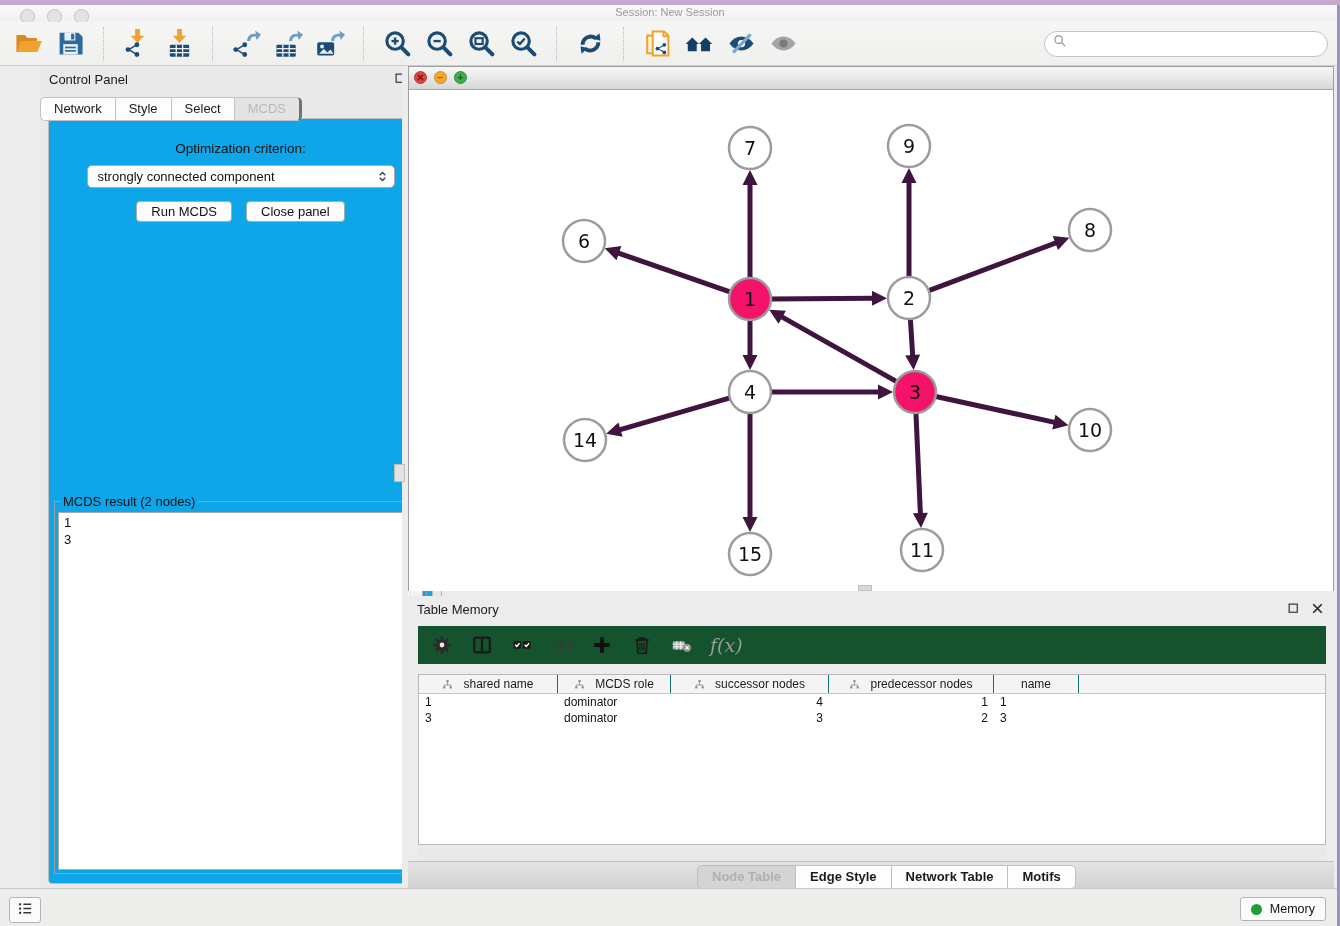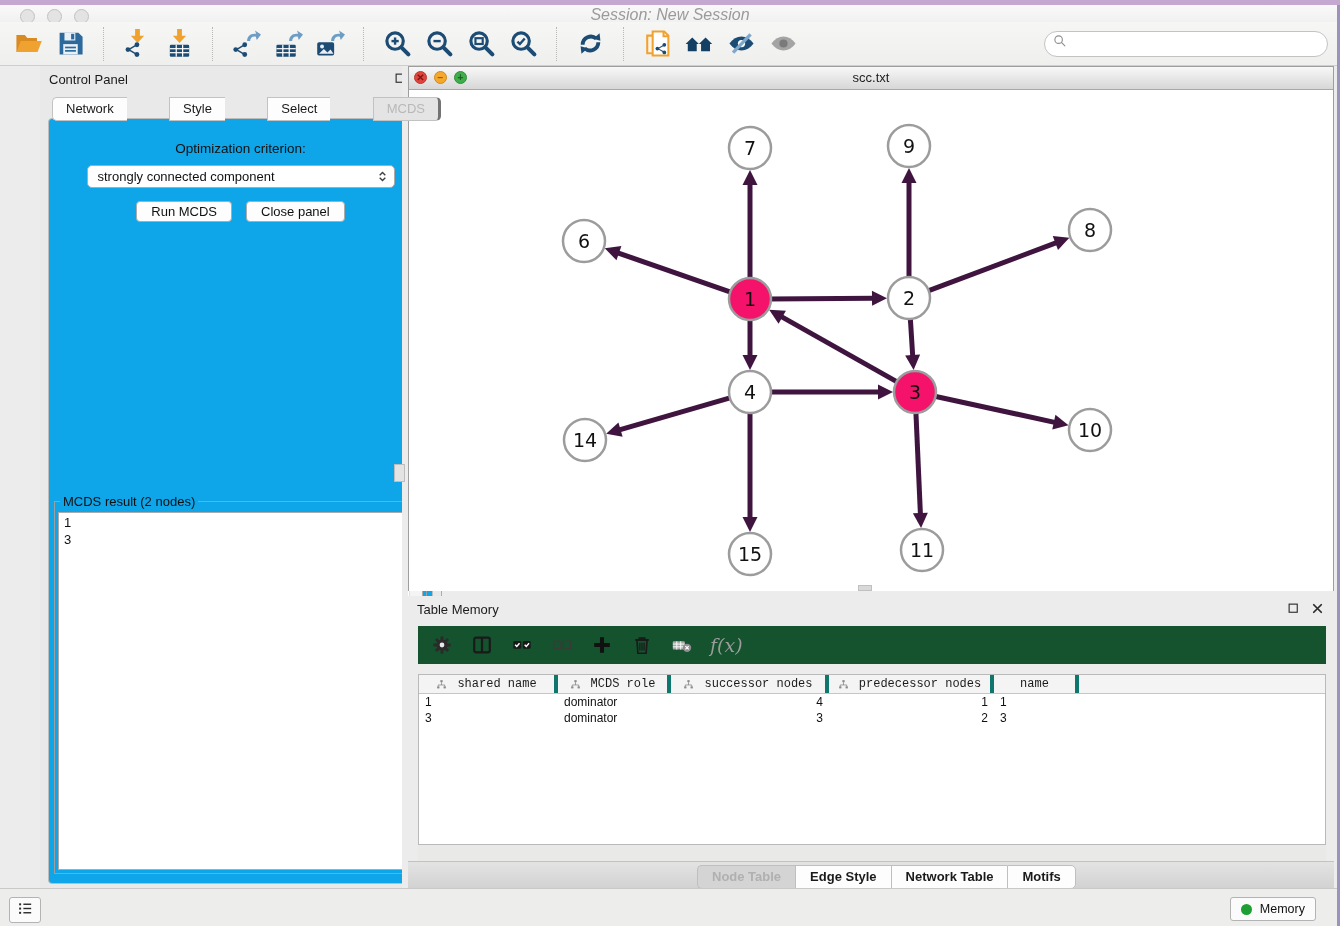--- a/index.html
+++ b/index.html
@@ -5,41 +5,41 @@
   html,body{margin:0;padding:0;}
   body{font-family:"Liberation Sans",sans-serif;background:#888;}
   .app{position:relative;width:1340px;height:926px;background:#ECECEC;overflow:hidden;}
   .app::after{content:"";position:absolute;top:0;right:0;width:3px;height:100%;background:#9B93BE;z-index:50;}
   .app::before{content:"";position:absolute;top:0;left:0;width:100%;height:5px;background:#C5A8CF;z-index:51;}
 
   
   .osbar{position:absolute;top:0;left:0;width:100%;height:22px;background:linear-gradient(#FBFBFB,#F1F1F1);border-bottom:1px solid #D8D8D8;}
   .osdots{position:absolute;left:20px;top:9px;display:flex;gap:12px;}
   .osdot{width:13px;height:13px;border-radius:50%;background:#E3E3E3;border:1px solid #C2C2C2;}
-  .ostitle{position:absolute;top:6px;left:0;width:100%;text-align:center;font-size:16px;color:#9A9A9A;font-style:italic;}
+  .ostitle{position:absolute;top:6px;left:0;width:100%;text-align:center;font-size:11px;color:#9A9A9A;}
 
   
   .toolbar{position:absolute;top:22px;left:0;width:100%;height:44px;background:linear-gradient(#F6F6F5,#EFEFEE);border-bottom:1px solid #CECECD;display:flex;align-items:center;padding:0 12px;box-sizing:border-box;}
   .tb-icons{display:flex;align-items:center;gap:9px;}
   .tbicon{width:33px;height:33px;display:flex;align-items:center;justify-content:center;cursor:pointer;}
   .tbicon svg{width:29px;height:29px;}
   .tbicon.disabled{opacity:.9;}
   .tbsep{width:1px;height:34px;border-left:1px dotted #B9B9B9;margin:0 7px;}
   .searchbox{margin-left:auto;width:284px;height:26px;background:#fff;border:1px solid #C3C3C3;border-radius:13px;display:flex;align-items:center;padding-left:8px;box-sizing:border-box;}
   .searchbox svg{width:15px;height:15px;}
   .searchbox input{border:none;outline:none;flex:1;font-size:13px;background:transparent;padding:0 6px;font-family:"Liberation Sans",sans-serif;}
 
   
   .control-panel{position:absolute;top:66px;left:0;width:402px;height:822px;background:#E9E9E9;border-right:1px solid #ABABAB;box-sizing:border-box;margin-left:40px;}
   .panel-head{position:relative;height:26px;display:flex;align-items:center;}
   .panel-head .ptitle{font-size:13px;color:#1A1A1A;padding-left:9px;}
   .phicons{position:absolute;right:8px;top:4px;display:flex;gap:7px;}
   .phicon{width:17px;height:17px;display:flex;align-items:center;justify-content:center;cursor:pointer;}
   .phicon svg{width:15px;height:15px;}
-  .cp-tabs{position:absolute;top:31px;left:12px;right:0;display:flex;justify-content:space-between;z-index:2;}
+  .cp-tabs{position:absolute;top:31px;left:0;right:0;display:flex;justify-content:flex-start;z-index:2;}
   .cp-tab{padding:3px 13px 4px;font-size:13px;background:#FDFDFD;border:1px solid #C2C2C2;border-right:none;color:#1A1A1A;cursor:pointer;}
   .cp-tab:first-child{border-radius:5px 0 0 5px;}
   .cp-tab:last-child{border-right:3px solid #737373;border-radius:0 5px 5px 0;}
   .cp-tab.active{background:#E4E4E4;color:#B8B8B8;}
   .cp-body{position:absolute;top:52px;left:8px;right:8px;bottom:4px;background:#0ea5e9;border:1px solid #BDBDBD;border-radius:4px;}
   .opt-label{margin-top:22px;text-align:center;font-size:13.5px;color:#111;}
   .selectbox{position:relative;margin:9px auto 0;width:308px;height:23px;background:#fff;border:1px solid #ABABAB;border-radius:5px;display:flex;align-items:center;padding-left:10px;box-sizing:border-box;cursor:pointer;}
   .selectbox .selval{font-size:13px;color:#111;}
   .selectbox .stepper{position:absolute;right:4px;top:3px;width:15px;height:16px;}
   .btnrow{display:flex;justify-content:center;gap:14px;margin-top:13px;}
@@ -69,37 +69,37 @@
 
   
   .table-panel{position:absolute;top:596px;left:408px;right:6px;height:292px;background:#ECECEC;}
   .tp-toolbar{position:absolute;top:30px;left:10px;right:8px;height:38px;background:#14532d;display:flex;align-items:center;padding-left:12px;gap:16px;box-sizing:border-box;}
   .tpicon{width:24px;height:24px;display:flex;align-items:center;justify-content:center;cursor:pointer;}
   .tpicon svg{width:22px;height:22px;}
   .tpicon.disabled{cursor:default;}
   .fx-label{font-family:"DejaVu Serif",serif;font-style:italic;font-size:19px;color:#9C9C9C;cursor:default;}
   .tp-table{position:absolute;top:78px;left:10px;right:8px;bottom:43px;background:#fff;border:1px solid #B9B9B9;overflow:hidden;}
   .thead{display:flex;height:18px;border-bottom:1px solid #C6C6C6;background:#F4F4F4;}
-  .th{display:flex;align-items:center;justify-content:center;gap:10px;font-size:12px;color:#1A1A1A;border-right:4px solid #0f766e;box-sizing:border-box;cursor:pointer;font-family:Liberation Mono, monospace;}
+  .th{display:flex;align-items:center;justify-content:center;gap:10px;font-size:12px;color:#1A1A1A;border-right:1px solid #0f766e;box-sizing:border-box;cursor:pointer;}
   .th svg{width:11px;height:11px;flex:0 0 auto;}
   .trow{display:flex;height:16px;font-size:12px;color:#111;}
   .td{box-sizing:border-box;padding:1px 6px 0;overflow:hidden;white-space:nowrap;}
   .tp-bottomstrip{position:absolute;bottom:26px;left:10px;right:8px;height:17px;background:#E9E9E8;}
   .tp-tabs{position:absolute;bottom:0;left:0;right:0;height:26px;background:linear-gradient(#E3E3E3,#D2D2D2);border-top:1px solid #C2C2C2;}
   .tp-tabrow{position:absolute;left:289px;top:3px;display:flex;}
   .tp-tab{padding:3px 14px 4px;font-size:13px;font-weight:bold;background:#FDFDFD;border:1px solid #BFBFBF;border-right:none;color:#1A1A1A;cursor:pointer;}
   .tp-tab:first-child{border-radius:5px 0 0 5px;}
   .tp-tab:last-child{border-right:1px solid #BFBFBF;border-radius:0 5px 5px 0;}
   .tp-tab.active{background:#D4D4D4;color:#B0B0B0;}
 
   
   .statusbar{position:absolute;bottom:0;left:0;width:100%;height:38px;background:#EDEDEC;border-top:1px solid #C9C9C9;box-sizing:border-box;}
   .sb-left{position:absolute;left:9px;top:8px;width:30px;height:24px;background:#FBFBFB;border:1px solid #B3B3B3;border-radius:3px;display:flex;align-items:center;justify-content:center;cursor:pointer;}
   .sb-left svg{width:17px;height:17px;}
-  .sb-mem{position:absolute;right:24px;top:8px;height:24px;padding:0 10px;background:#FBFBFB;border:1px solid #B3B3B3;border-radius:3px;display:flex;align-items:center;gap:8px;font-size:12.5px;color:#111;cursor:pointer;box-sizing:border-box;}
+  .sb-mem{position:absolute;right:14px;top:8px;height:24px;padding:0 10px;background:#FBFBFB;border:1px solid #B3B3B3;border-radius:3px;display:flex;align-items:center;gap:8px;font-size:12.5px;color:#111;cursor:pointer;box-sizing:border-box;}
   .memdot{width:11px;height:11px;border-radius:50%;background:#1E9E33;}
 </style>
 </head>
 <body>
 
 <div class="app">
 
   <div class="osbar">
     <div class="osdots">
       <div class="osdot"></div>
@@ -334,21 +334,20 @@
     <div class="grip"></div>
   </div>
 
   <div class="net-window">
     <div class="net-titlebar">
       <div class="trafficlights">
         <div class="tl red">✕</div>
         <div class="tl yellow">−</div>
         <div class="tl green">+</div>
       </div>
-      <div class="net-title">scc.txt</div>
     </div>
     <div class="net-canvas">
       <svg id="graph-svg" viewBox="0 0 924 501" width="924" height="501">
           <line x1="341" y1="190" x2="341" y2="93" stroke="#3F1540" stroke-width="5"></line>
           <polygon points="341,80 348.5,95 333.5,95" fill="#3F1540"></polygon>
           <line x1="323.0633246997125" y1="202.73296887098388" x2="208.0412439742138" y2="162.54453102713495" stroke="#3F1540" stroke-width="5"></line>
           <polygon points="195.76878192664867,158.2565623599134 212.4031431356978,156.12395194849685 207.45548698121138,170.28448508030274" fill="#3F1540"></polygon>
           <line x1="359.99962423487295" y1="208.88050550795677" x2="465.0006921989183" y2="208.2201214327112" stroke="#3F1540" stroke-width="5"></line>
           <polygon points="478.0004350964629,208.13836204341848 463.0479006315803,215.73255147195508 462.95356287470406,200.73284812863434" fill="#3F1540"></polygon>
           <line x1="341" y1="228" x2="341" y2="267" stroke="#3F1540" stroke-width="5"></line>

